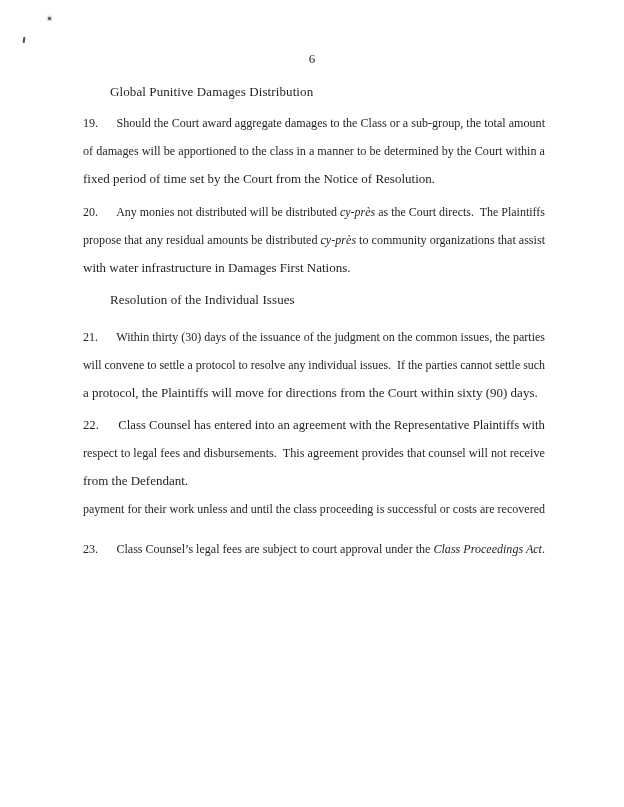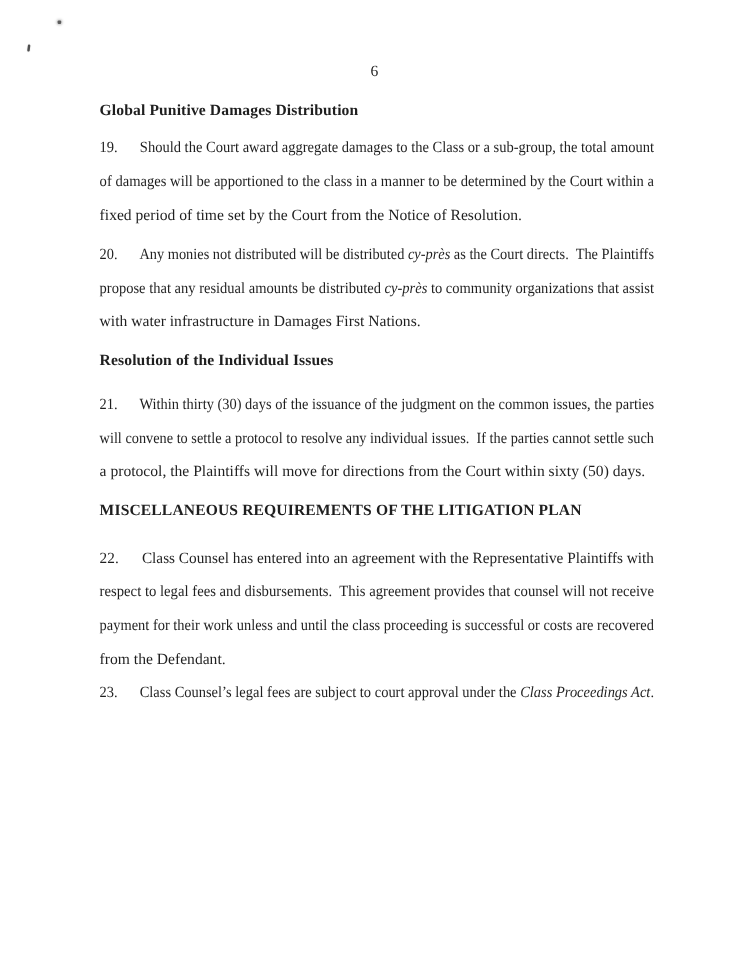--- a/index.html
+++ b/index.html
@@ -45,22 +45,23 @@
     height: 28px;
     line-height: 28px;
     white-space: nowrap;
   }
   .inner {
     display: inline-block;
     white-space: nowrap;
     transform-origin: 0 50%;
   }
   .heading .inner {
-    font-weight: bold;
+    font-weight: normal;
     letter-spacing: 0.1px;
+    margin-left: 27px;
   }
   .pnum {
     display: inline-block;
     width: 36px;
   }
   em { font-style: italic; }
   
   .speck {
     position: absolute;
     left: 48px;
@@ -104,28 +105,25 @@
         <div class="line"><span class="inner" style="transform: scaleX(0.920921);"><span class="pnum">20.</span><span>Any monies not distributed will be distributed </span><em>cy-près</em><span> as the Court directs.&nbsp; The Plaintiffs</span></span></div>
         <div class="line"><span class="inner" style="transform: scaleX(0.930367);"><span>propose that any residual amounts be distributed </span><em>cy-près</em><span> to community organizations that assist</span></span></div>
         <div class="line"><span class="inner"><span>with water infrastructure in Damages First Nations.</span></span></div>
       </div>
       <div class="block heading">
         <div class="line"><span class="inner"><span>Resolution of the Individual Issues</span></span></div>
       </div>
       <div class="block paragraph">
         <div class="line"><span class="inner" style="transform: scaleX(0.924404);"><span class="pnum">21.</span><span>Within thirty (30) days of the issuance of the judgment on the common issues, the parties</span></span></div>
         <div class="line"><span class="inner" style="transform: scaleX(0.916695);"><span>will convene to settle a protocol to resolve any individual issues.&nbsp; If the parties cannot settle such</span></span></div>
-        <div class="line"><span class="inner"><span>a protocol, the Plaintiffs will move for directions from the Court within sixty (50) days.</span></span></div>
-      </div>
-      <div class="block heading">
-        <div class="line"><span class="inner"><span>MISCELLANEOUS REQUIREMENTS OF THE LITIGATION PLAN</span></span></div>
+        <div class="line"><span class="inner"><span>a protocol, the Plaintiffs will move for directions from the Court within sixty (90) days.</span></span></div>
       </div>
       <div class="block paragraph">
         <div class="line"><span class="inner" style="transform: scaleX(0.979787);"><span class="pnum">22.</span><span>Class Counsel has entered into an agreement with the Representative Plaintiffs with</span></span></div>
         <div class="line"><span class="inner" style="transform: scaleX(0.942166);"><span>respect to legal fees and disbursements.&nbsp; This agreement provides that counsel will not receive</span></span></div>
+        <div class="line"><span class="inner"><span>from the Defendant.</span></span></div>
         <div class="line"><span class="inner" style="transform: scaleX(0.925359);"><span>payment for their work unless and until the class proceeding is successful or costs are recovered</span></span></div>
-        <div class="line"><span class="inner"><span>from the Defendant.</span></span></div>
       </div>
       <div class="block paragraph">
         <div class="line"><span class="inner" style="transform: scaleX(0.927478);"><span class="pnum">23.</span><span>Class Counsel’s legal fees are subject to court approval under the </span><em>Class Proceedings Act</em><span>.</span></span></div>
       </div>
     </div>
 </div>
 
 </body></html>

